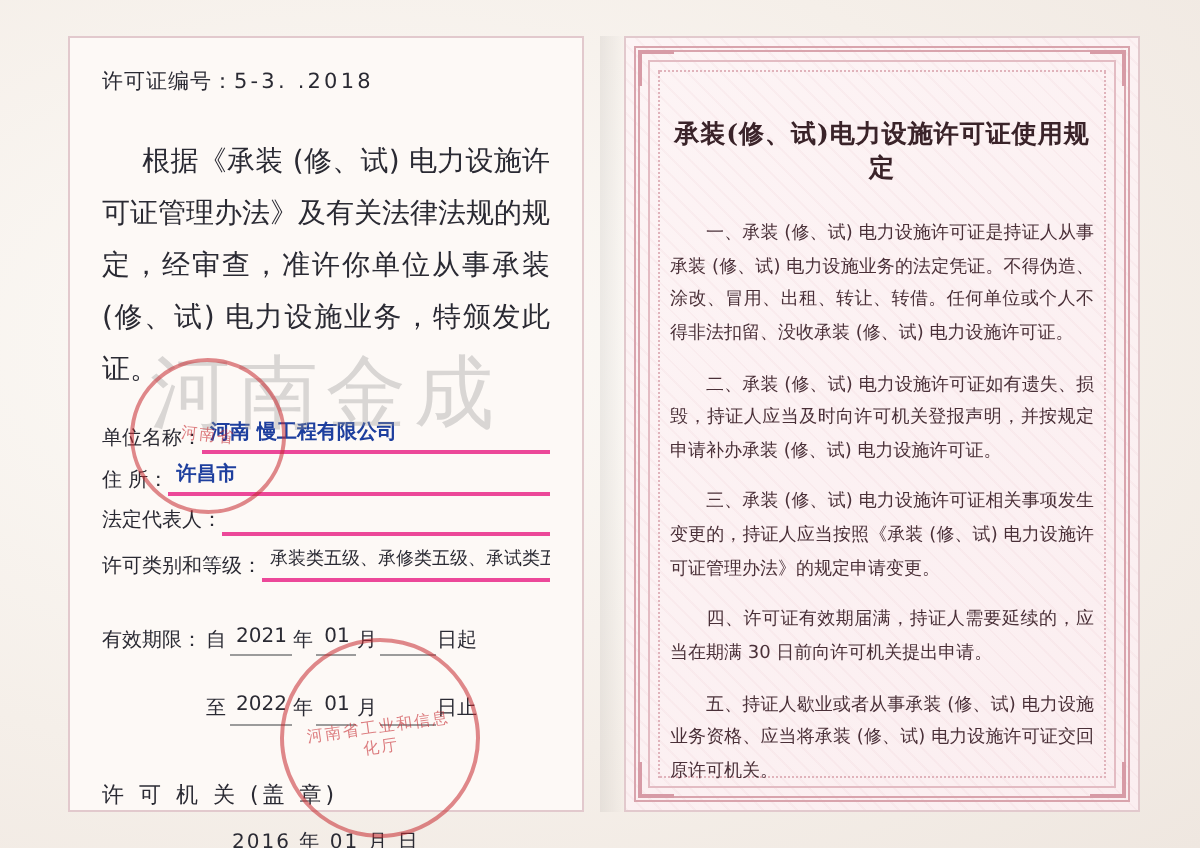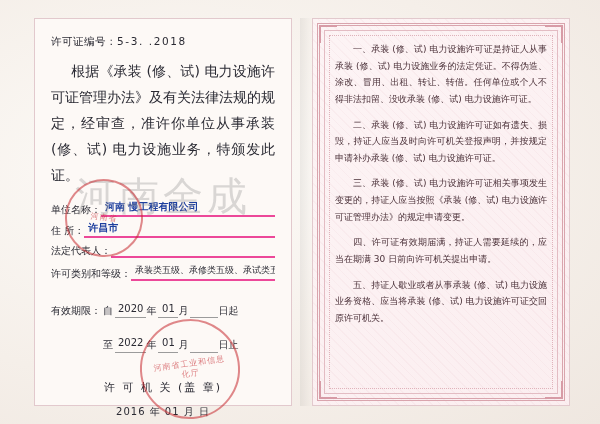--- a/index.html
+++ b/index.html
@@ -83,21 +83,21 @@
     inset: 0;
     padding: 14px 16px;
     box-sizing: border-box;
     color: #2a2a33;
     font-size: 10px;
     line-height: 1.55;
   }
   .lic-no {
     font-size: 10.5px;
     letter-spacing: 0.5px;
-    margin-bottom: 10px;
+    margin-bottom: 20px;
   }
   .lic-no .num {
     letter-spacing: 1.6px;
   }
   .para {
     font-size: 14px;
     line-height: 1.85;
     text-align: justify;
     margin-bottom: 10px;
   }
@@ -135,21 +135,20 @@
     border-bottom: 1px solid #9b9b9b;
     padding: 0 3px 1px 3px;
     min-width: 14px;
     text-align: center;
     white-space: nowrap;
   }
   .date-lead { white-space: nowrap; padding-right: 2px; margin-top: 16px; }
   .sign-row {
     margin-top: 26px;
     font-size: 11px;
-    text-align: center;
     letter-spacing: 2px;
   }
   .sign-date {
     margin-top: 8px;
     font-size: 10px;
     text-align: center;
     letter-spacing: 1px;
   }
   
   .watermark {
@@ -272,21 +271,21 @@
       </div>
 
       <div class="field-row" style="margin-top:6px;">
         <span class="field-label">许可类别和等级：</span>
         <span class="field-value" style="font-size:9px;">承装类五级、承修类五级、承试类五级</span>
       </div>
 
       <div class="date-row" style="margin-top:6px;">
         <span class="date-lead">有效期限：</span>
         <span class="date-lead">自</span>
-        <span class="date-seg">2020</span>
+        <span class="date-seg">2021</span>
         <span class="date-lead">年</span>
         <span class="date-seg">01</span>
         <span class="date-lead">月</span>
         <span class="date-seg" style="min-width:22px;"></span>
         <span class="date-lead">日起</span>
       </div>
 
       <div class="date-row">
         <span class="date-lead" style="visibility:hidden;">有效期限：</span>
         <span class="date-lead">至</span>
@@ -316,20 +315,21 @@
     <div class="tex"></div>
     <div class="ornate">
       <div class="ornate-inner"></div>
     </div>
     <div class="corner tl"></div>
     <div class="corner tr"></div>
     <div class="corner bl"></div>
     <div class="corner br"></div>
 
     <div class="rp">
+      <div class="rp-title">承装(修、试)电力设施许可证使用规定</div>
 
       <div class="rp-item">
         <span class="ind"></span><span>一、承装 (修、试) 电力设施许可证是持证人从事承装 (修、试) 电力设施业务的法定凭证。不得伪造、涂改、冒用、出租、转让、转借。任何单位或个人不得非法扣留、没收承装 (修、试) 电力设施许可证。</span>
       </div>
       <div class="rp-item">
         <span class="ind"></span><span>二、承装 (修、试) 电力设施许可证如有遗失、损毁，持证人应当及时向许可机关登报声明，并按规定申请补办承装 (修、试) 电力设施许可证。</span>
       </div>
       <div class="rp-item">
         <span class="ind"></span><span>三、承装 (修、试) 电力设施许可证相关事项发生变更的，持证人应当按照《承装 (修、试) 电力设施许可证管理办法》的规定申请变更。</span>
       </div>

